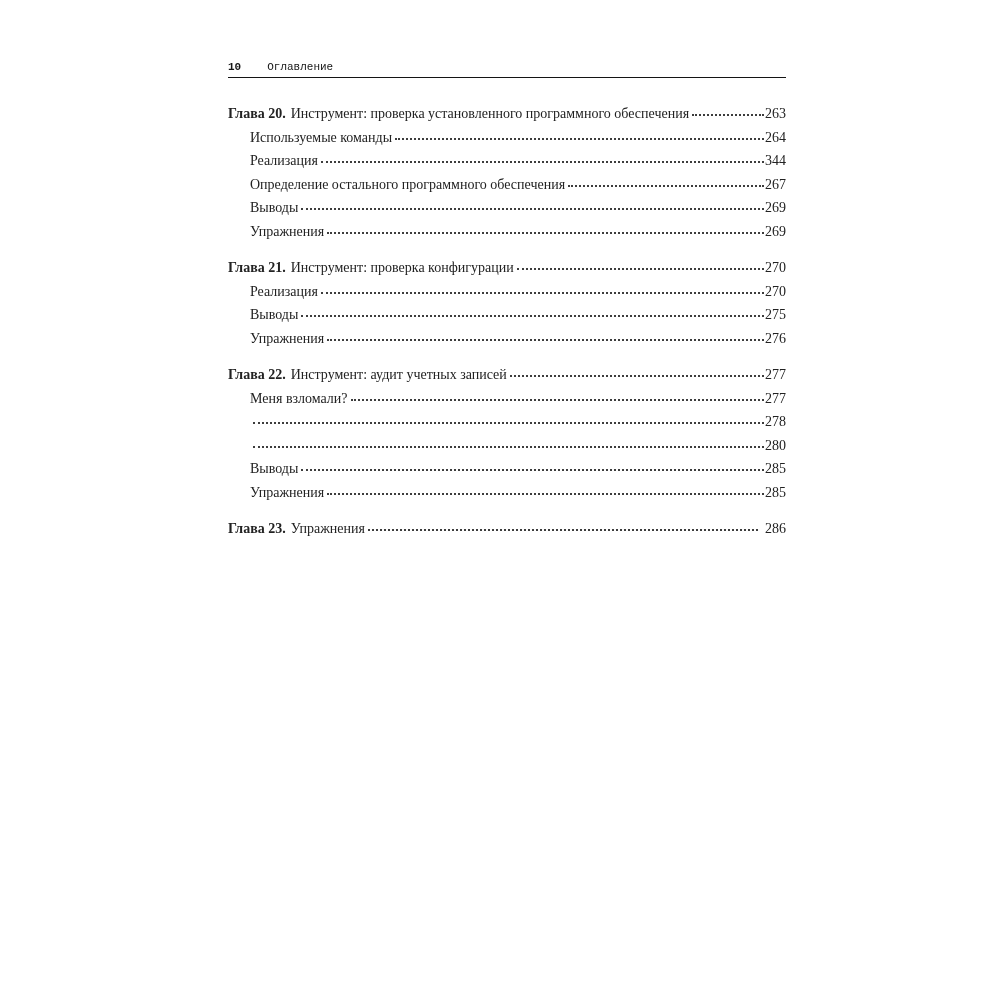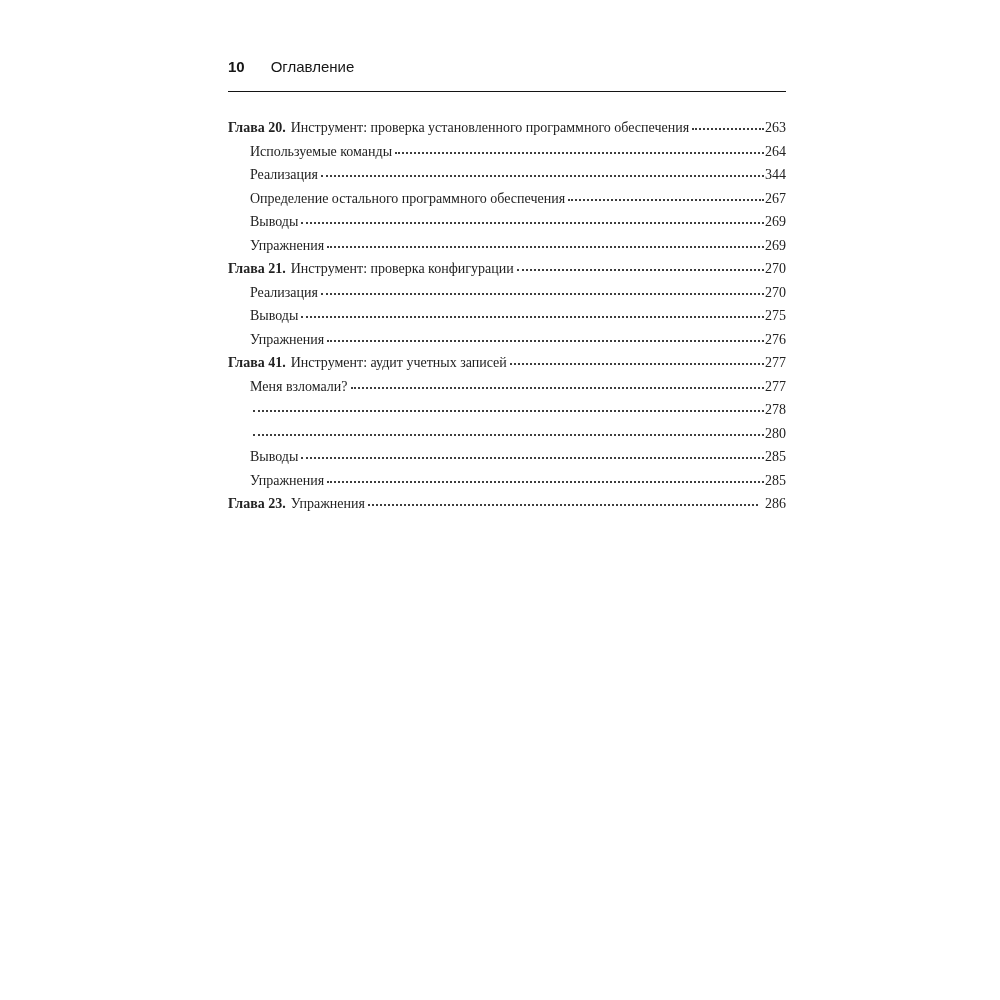--- a/index.html
+++ b/index.html
@@ -18,43 +18,43 @@
     position: absolute;
     left: 228px;
     top: 57px;
     width: 558px;
     color: #1f1f1f;
   }
   
   .running-header {
     display: flex;
     align-items: baseline;
-    font-family: Liberation Sans, sans-serif;
-    font-size: 15px;
+    font-family: Liberation Mono, monospace;
+    font-size: 11px;
     line-height: 20px;
     color: #161616;
     border-bottom: 1.6px solid #141414;
-    padding-bottom: 14px;
+    padding-bottom: 0;
   }
   .running-header .hdr-pgnum {
     font-weight: 700;
     margin-right: 26px;
   }
   .running-header .hdr-title {
     font-weight: 400;
   }
   
   #toc {
     margin-top: 24px;
     font-family: "Liberation Serif", "DejaVu Serif", serif;
     font-size: 14px;
     color: #222222;
   }
   .toc-section + .toc-section {
-    margin-top: 0;
+    margin-top: 13px;
   }
   .row {
     display: flex;
     align-items: baseline;
     line-height: 23.5px;
     white-space: nowrap;
   }
   .row .label {
     font-weight: 700;
     margin-right: 5px;
@@ -155,21 +155,21 @@
   </div>
           <div class="row sub">
 
     <span class="title">Упражнения</span>
     <span class="leader"></span>
     <span class="pagenum">276</span>
   </div>
         </section>
         <section class="toc-section">
           <div class="row chapter">
-    <span class="label">Глава 41.</span>
+    <span class="label">Глава 22.</span>
     <span class="title">Инструмент: аудит учетных записей</span>
     <span class="leader"></span>
     <span class="pagenum">277</span>
   </div>
           <div class="row sub">
 
     <span class="title">Меня взломали?</span>
     <span class="leader"></span>
     <span class="pagenum">277</span>
   </div>

